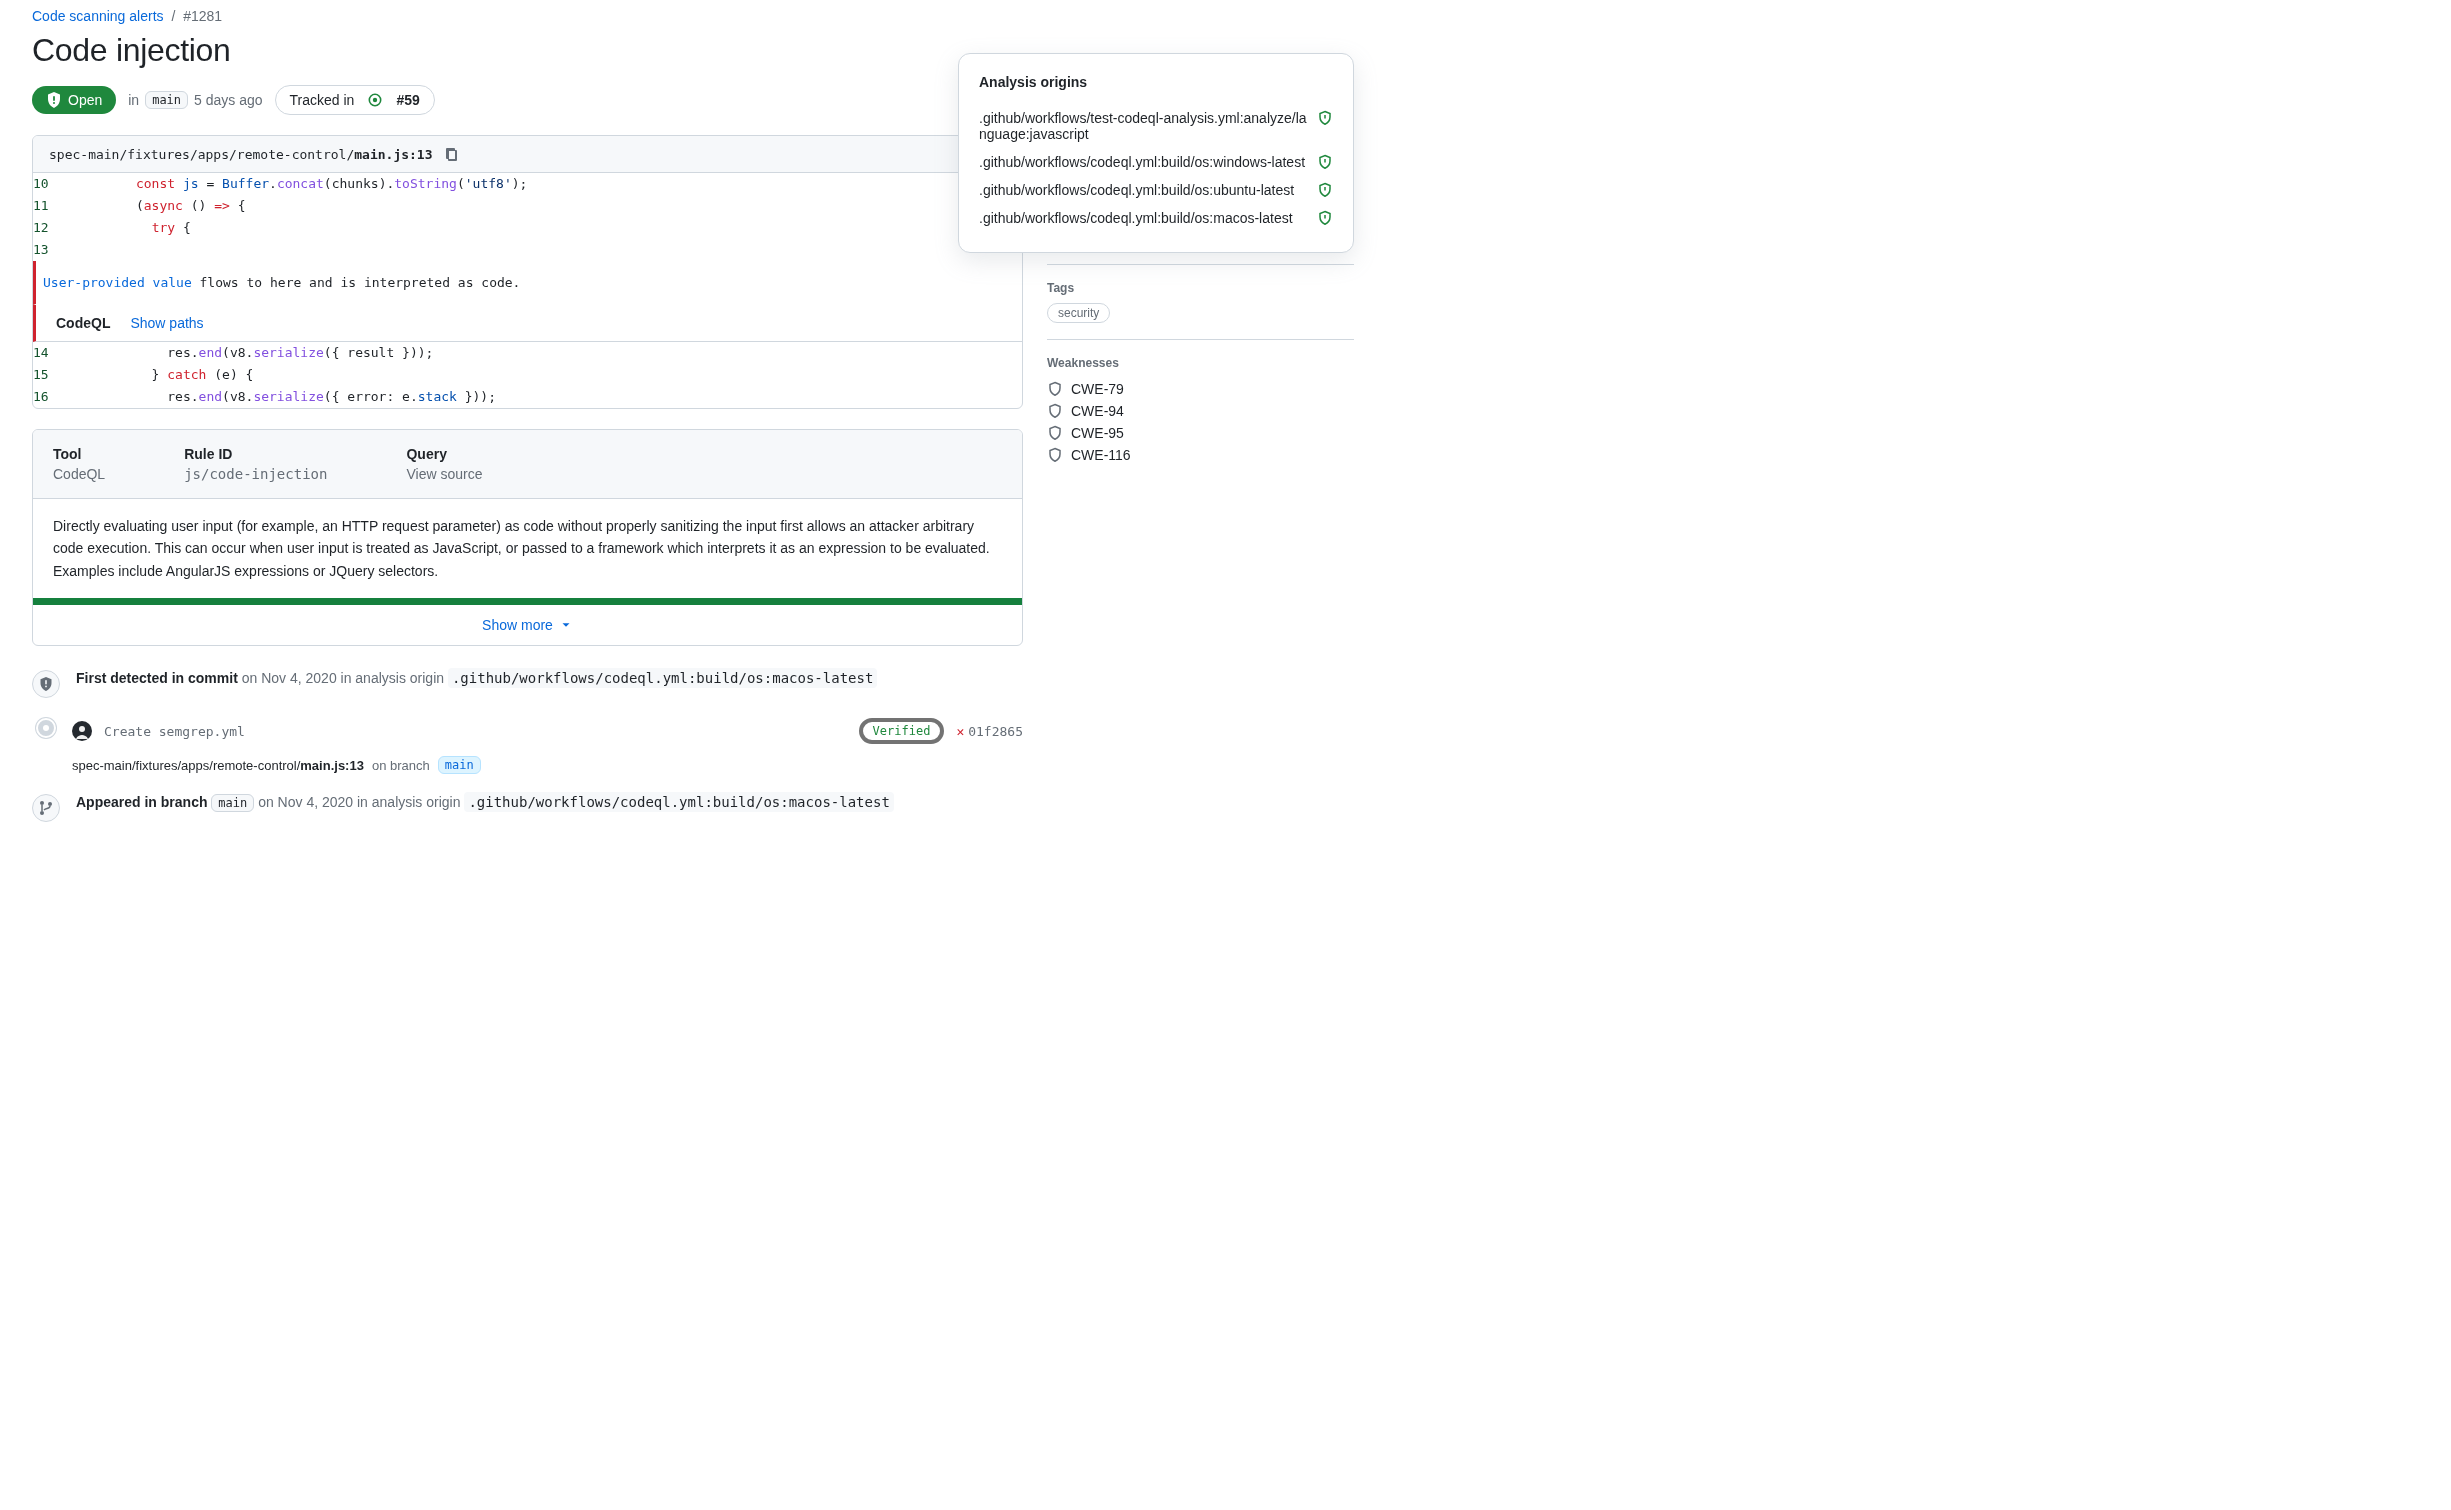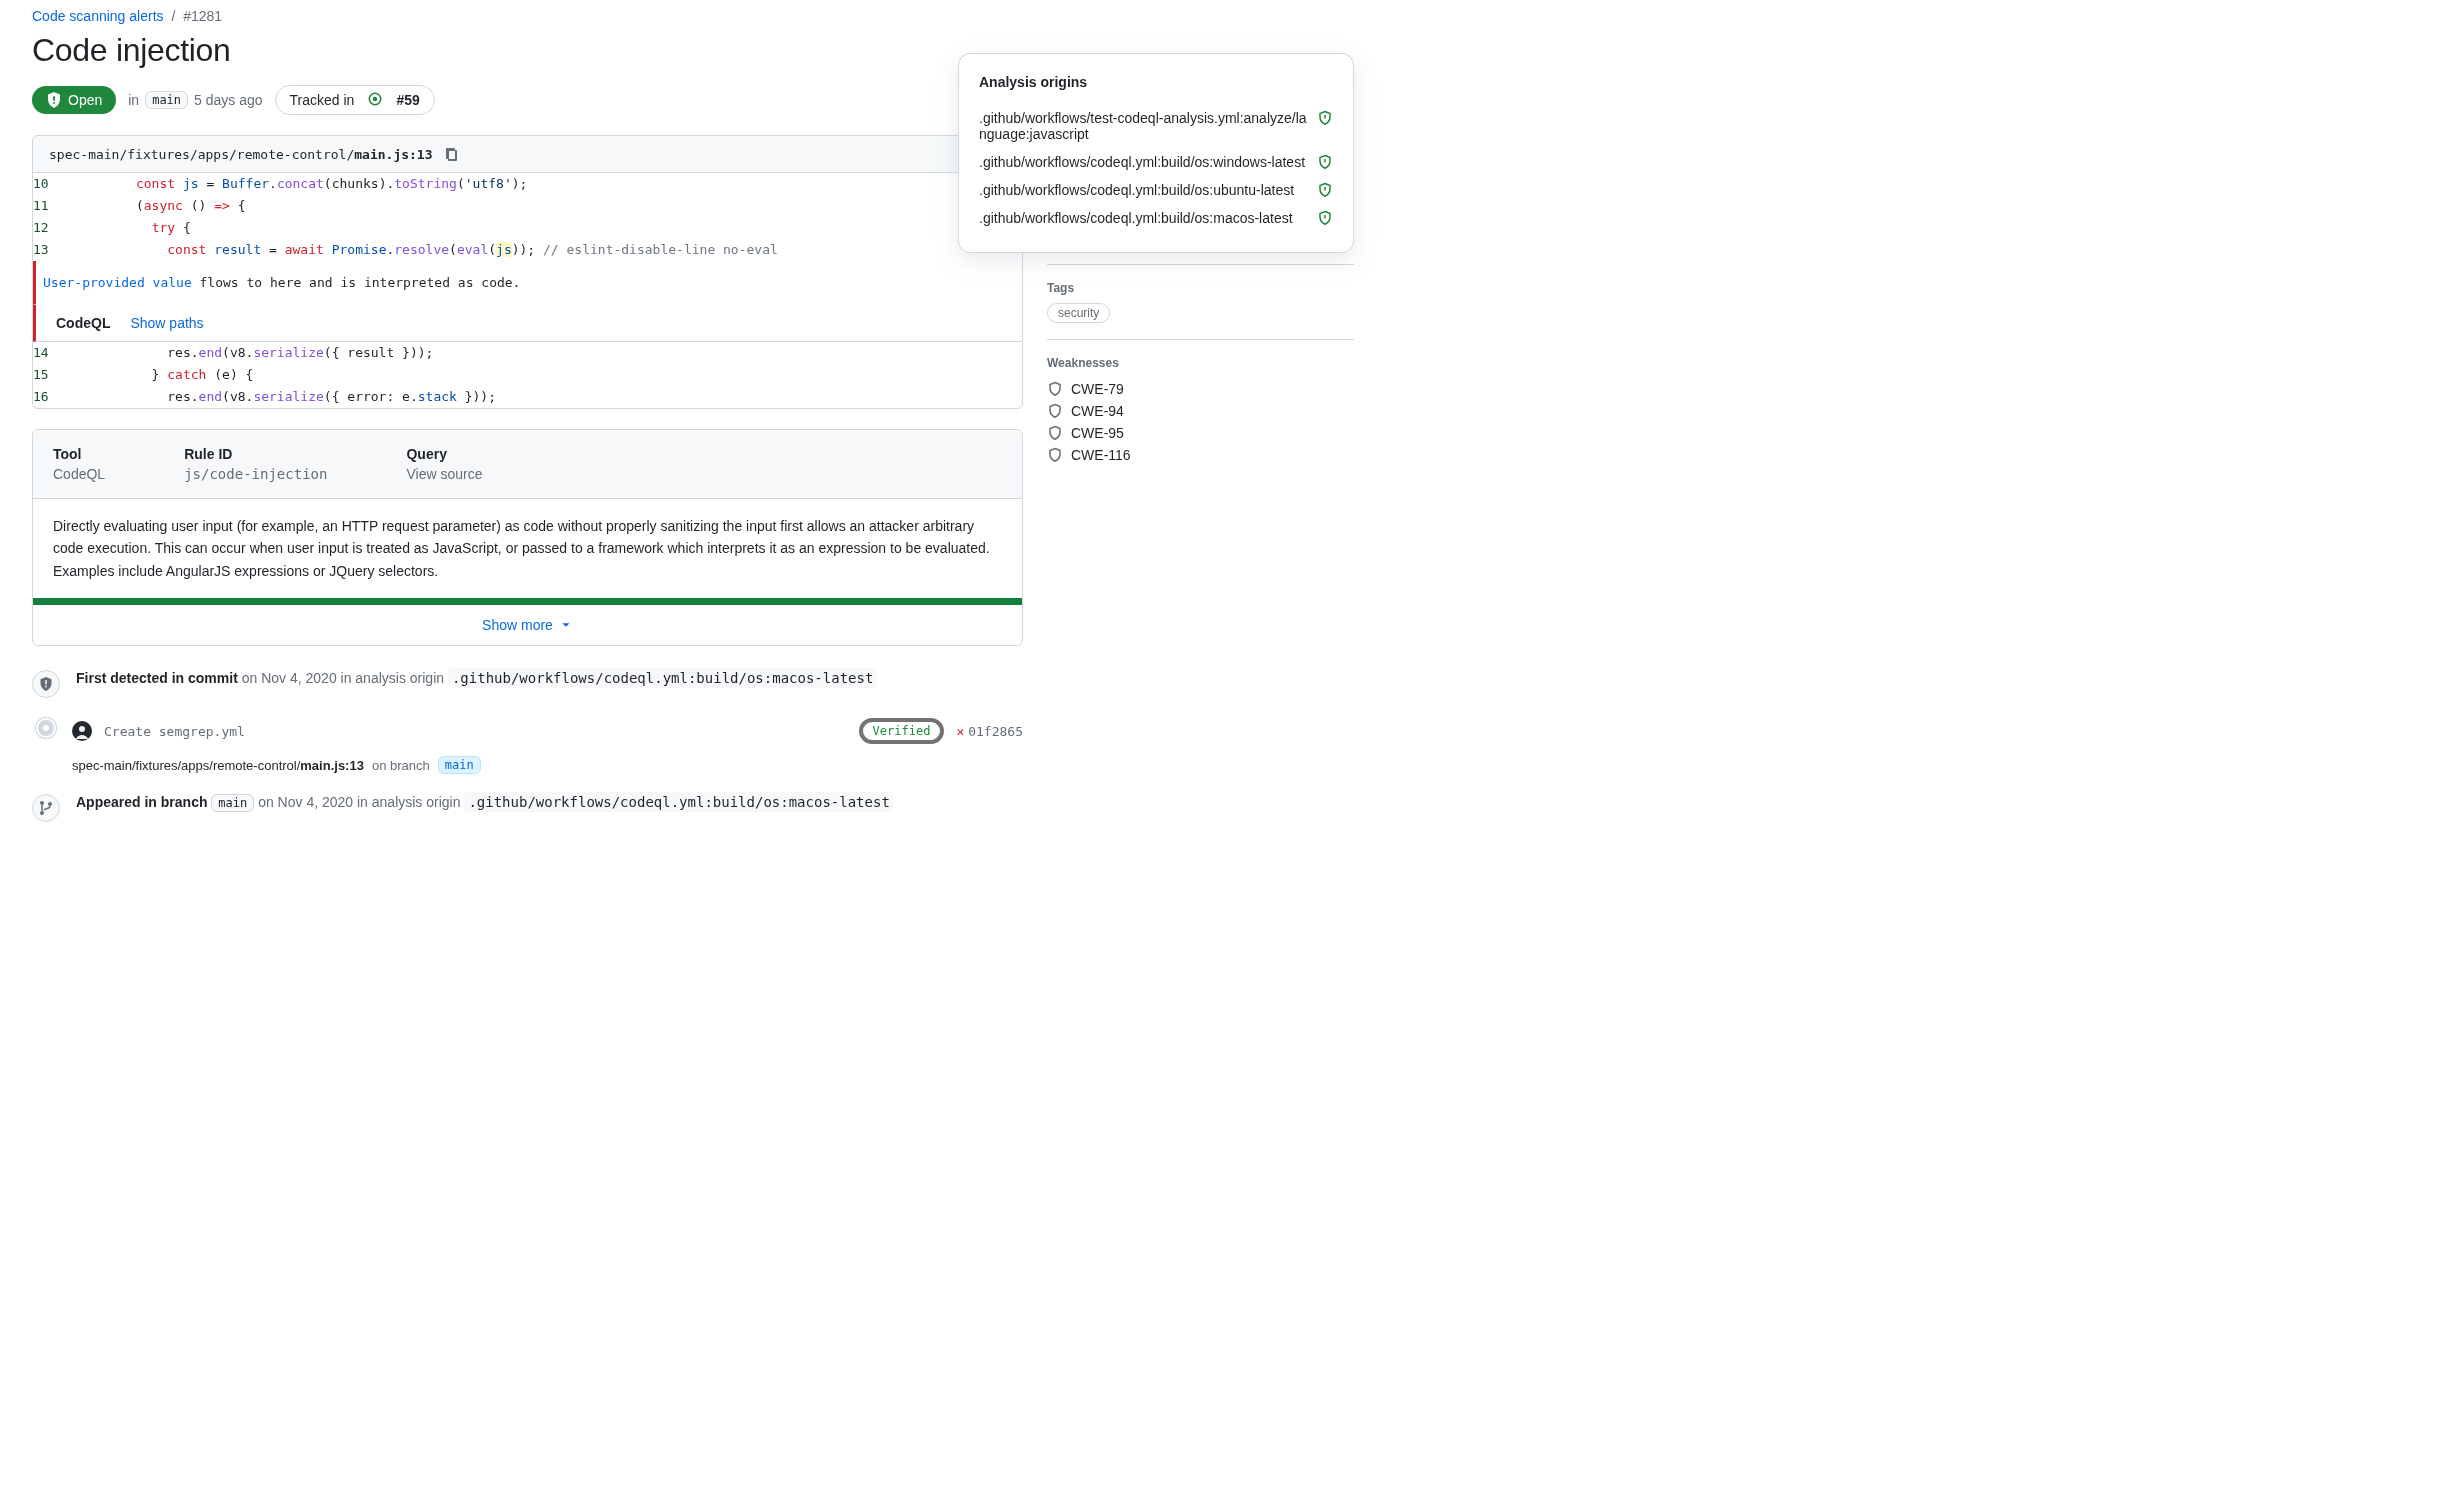--- a/index.html
+++ b/index.html
@@ -7,21 +7,21 @@
 .page { padding:0 32px; max-width:1386px; }
 .breadcrumb { padding-top:8px; font-size:14px; }
 .breadcrumb a { color:#0969da; text-decoration:none; }
 .breadcrumb .sep { color:#656d76; margin:0 4px; }
 .breadcrumb .cur { color:#656d76; }
 h1.title { font-size:32px; font-weight:400; margin-top:8px; margin-bottom:16px; letter-spacing:-0.3px; }
 .meta-row { display:flex; align-items:center; gap:12px; margin-bottom:20px; }
 .state { display:inline-flex; align-items:center; gap:6px; background:#1f883d; color:#fff; border-radius:989px; padding:6px 14px; font-weight:500; font-size:14px; }
 .meta-txt { color:#656d76; font-size:14px; display:inline-flex; align-items:center; gap:6px;}
 .mono-chip { background:#f6f8fa; border:1px solid #d0d7de; border-radius:6px; padding:1px 6px; font-family:ui-monospace,SFMono-Regular,Menlo,monospace; font-size:12px; color:#1f2328; }
-.tracked { display:inline-flex; gap:14px; border:1px solid #d0d7de; border-radius:989px; padding:6px 14px; color:#1f2328; font-size:14px; }
+.tracked { display:inline-flex; align-items:center; gap:14px; border:1px solid #d0d7de; border-radius:989px; padding:6px 14px; color:#1f2328; font-size:14px; }
 .tracked .dot { width:14px; height:14px; }
 
 .layout { display:flex; gap:24px; align-items:flex-start; }
 .main { flex:1; min-width:0; }
 .side { width:307px; flex:none; padding-top:20px; }
 
 .codebox { border:1px solid #d0d7de; border-radius:6px; overflow:hidden; }
 .codeheader { background:#f6f8fa; border-bottom:1px solid #d0d7de; padding:10px 16px; display:flex; align-items:center; gap:10px; font-family:ui-monospace,SFMono-Regular,Menlo,monospace; font-size:13px; }
 .codeheader b { font-weight:600; }
 .copy-icon { color:#656d76; cursor:pointer; }
@@ -139,21 +139,20 @@
           <div class="cl">
               <span class="ln">11</span>
               <span class="lc">      (<span class="k-red">async</span> () <span class="k-red">=&gt;</span> {</span>
             </div>
           <div class="cl">
               <span class="ln">12</span>
               <span class="lc">        <span class="k-red">try</span> {</span>
             </div>
           <div class="cl">
               <span class="ln">13</span>
-              <span class="lc">          <span class="k-red">const</span> <span class="k-prop">result</span> = <span class="k-red">await</span> <span class="k-prop">Promise</span>.<span class="k-fn">resolve</span>(<span class="k-fn">eval</span>(<span class="hl-y"><span class="k-prop">js</span></span>)); <span class="k-cmt">// eslint-disable-line no-eval</span></span>
             </div>
         </div>
         <div class="alert-msg"><span class="user-val">User-provided value</span><span> flows to here and is interpreted as code.</span></div>
         <div class="alert-act">
           <span class="tool">CodeQL</span>
           <span class="show">Show paths</span>
         </div>
         <div class="code-lines">
           <div class="cl">
               <span class="ln">14</span>

